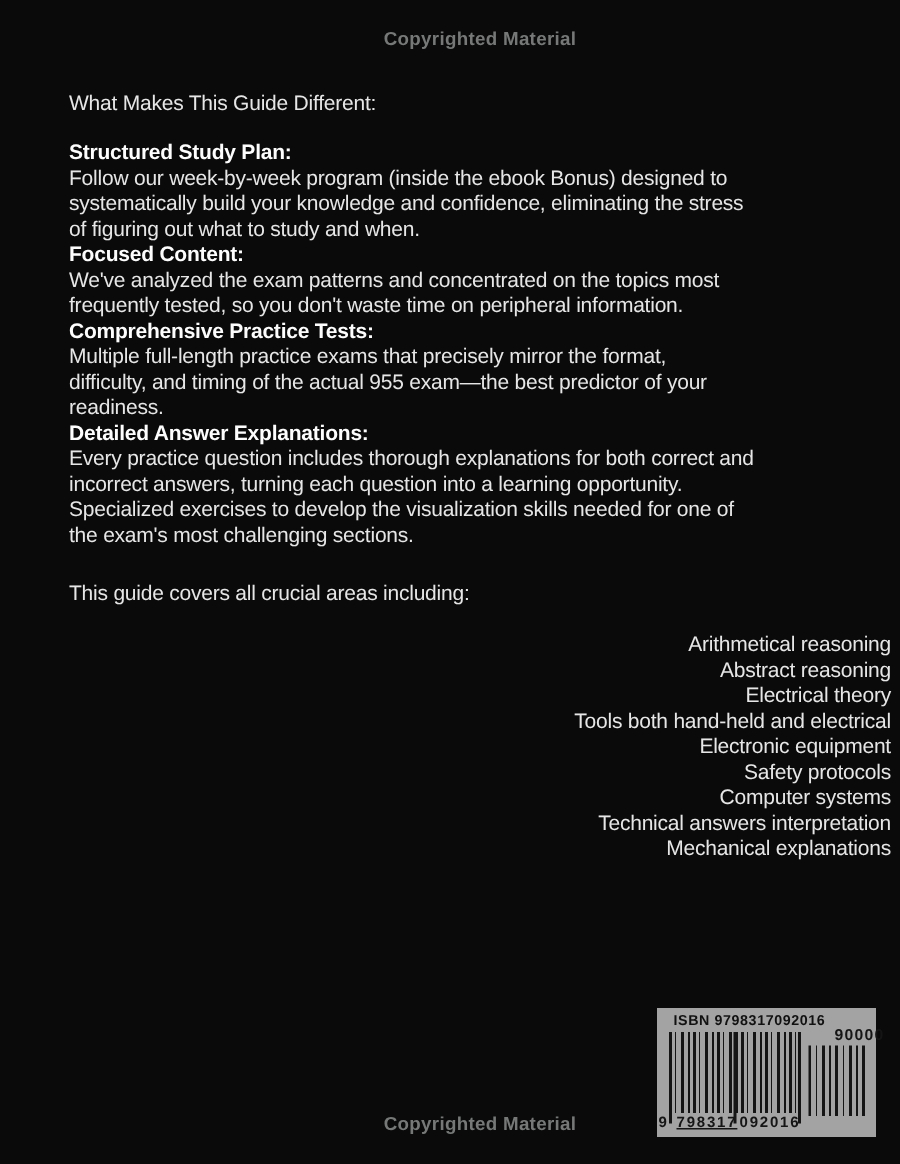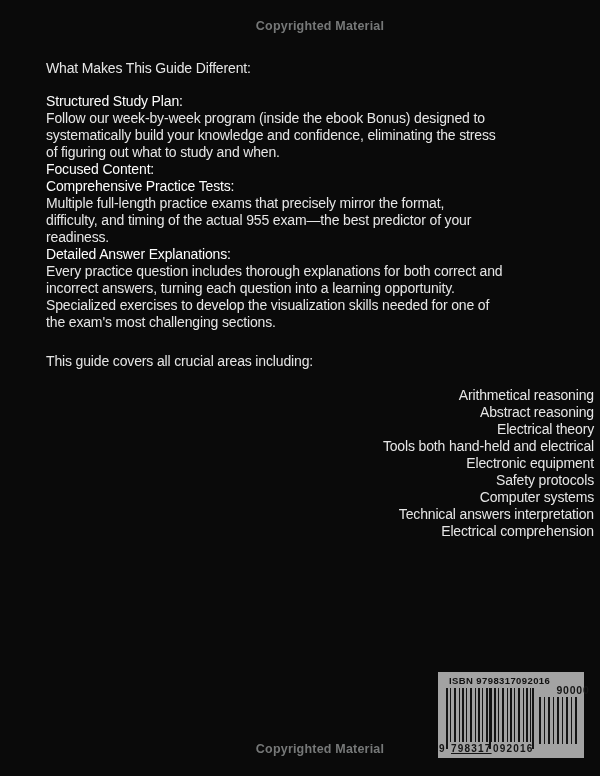--- a/index.html
+++ b/index.html
@@ -23,21 +23,21 @@
   .copyright-bottom{top:742px;}
   .content{
     position:absolute;
     left:46px;top:60px;width:548px;
     color:#e6e6e6;
     font-size:14px;
     line-height:17px;
     letter-spacing:-0.15px;
   }
   .sec-title{
-    font-weight:normal;
+    font-weight:bold;
     color:#fdfdfd;
   }
   .sec-body{white-space:pre-line;}
   .sp16{height:16px;}
   .sp22{height:22px;}
   .sp17{height:17px;}
   .topic{height:17px;text-align:right;}
   
   .barcode-box{
     position:absolute;
@@ -101,20 +101,22 @@
 
     <div class="section">
       <div class="sec-title">Structured Study Plan:</div>
       <div class="sec-body">Follow our week-by-week program (inside the ebook Bonus) designed to
 systematically build your knowledge and confidence, eliminating the stress
 of figuring out what to study and when.</div>
     </div>
 
     <div class="section">
       <div class="sec-title">Focused Content:</div>
+      <div class="sec-body">We've analyzed the exam patterns and concentrated on the topics most
+frequently tested, so you don't waste time on peripheral information.</div>
     </div>
 
     <div class="section">
       <div class="sec-title">Comprehensive Practice Tests:</div>
       <div class="sec-body">Multiple full-length practice exams that precisely mirror the format,
 difficulty, and timing of the actual 955 exam—the best predictor of your
 readiness.</div>
     </div>
 
     <div class="section">
@@ -133,21 +135,21 @@
     <div class="sp17"></div>
 
     <div class="topic">Arithmetical reasoning</div>
     <div class="topic">Abstract reasoning</div>
     <div class="topic">Electrical theory</div>
     <div class="topic">Tools both hand-held and electrical</div>
     <div class="topic">Electronic equipment</div>
     <div class="topic">Safety protocols</div>
     <div class="topic">Computer systems</div>
     <div class="topic">Technical answers interpretation</div>
-    <div class="topic">Electrical comprehension</div>
+    <div class="topic">Mechanical explanations</div>
   </div>
 
   <div class="barcode-box">
     <div class="isbn-label">ISBN 9798317092016</div>
     <div class="main-bars"></div>
     <div class="guard guard-left"></div>
     <div class="guard guard-mid"></div>
     <div class="guard guard-right"></div>
     <div class="digits">
       <span class="dg1">9</span>

